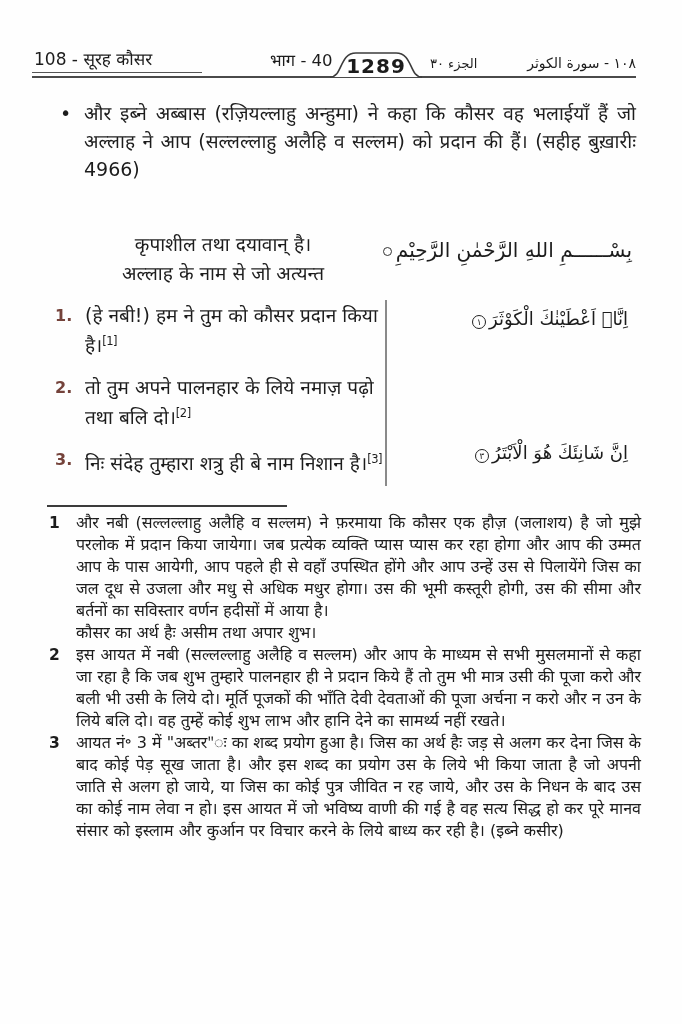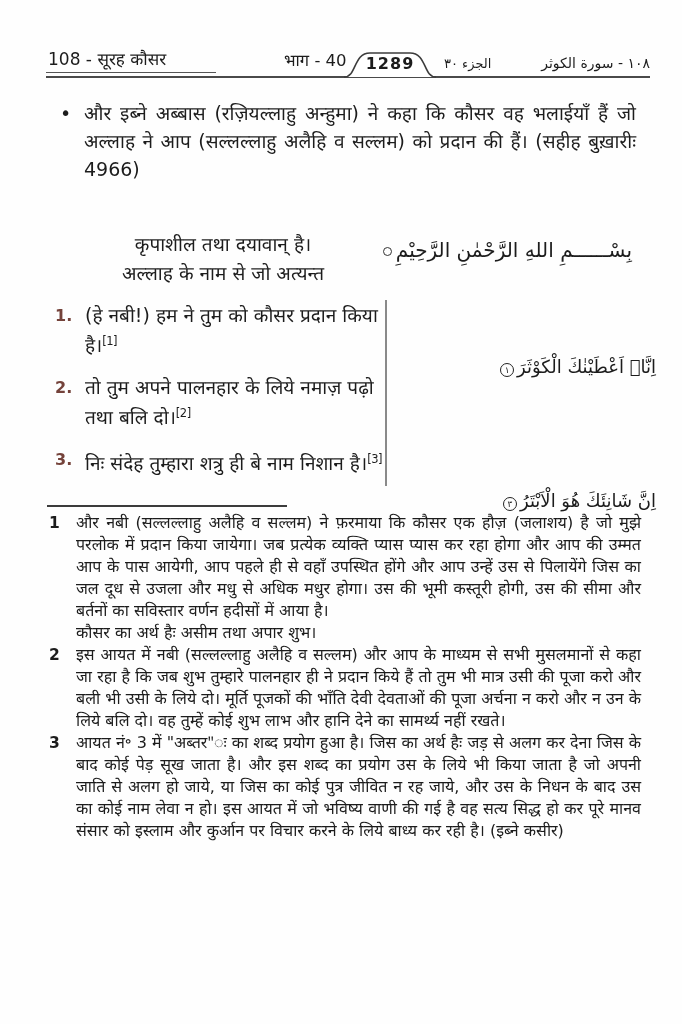--- a/index.html
+++ b/index.html
@@ -8,38 +8,38 @@
     background:#ffffff;
     font-family:"DejaVu Sans", sans-serif;
     color:#1c1c1c;
     position:relative;
     overflow:hidden;
   }
   .page { position:absolute; inset:0; background:#fefefe; }
 
   
   .header {
-    position:absolute; left:46px; top:48px; width:604px; height:30px;
+    position:absolute; left:32px; top:48px; width:604px; height:30px;
     border-bottom:2px solid #4a4a4a;
   }
   .h-left {
     position:absolute; left:0; bottom:3px;
     font-size:17px; padding:0 50px 2px 2px;
     border-bottom:1.5px solid #555;
   }
   .h-part {
     position:absolute; left:238px; bottom:5px; font-size:16.5px;
   }
   .cartouche {
     position:absolute; left:298px; bottom:-2px; width:92px; height:28px;
   }
   .cartouche svg { position:absolute; left:0; top:0; }
   .pnum {
     position:absolute; left:0; top:4px; width:92px; text-align:center;
-    font-size:16px; font-weight:bold; letter-spacing:1px;
+    font-size:20px; font-weight:bold; letter-spacing:1px;
   }
   .h-juz {
     position:absolute; left:398px; bottom:5px; font-size:13px; direction:rtl;
   }
   .h-surah {
     position:absolute; right:0; bottom:5px; font-size:14px; direction:rtl;
   }
 
   
   .intro {
@@ -73,21 +73,21 @@
   }
   .verse-h { position:relative; padding-left:30px; margin-bottom:16px;
     font-size:19px; line-height:26px; }
   .vnum {
     position:absolute; left:0; top:1px; font-size:16px; font-weight:bold;
     color:#74423a;
   }
   .fnref { font-size:11.5px; vertical-align:7px; letter-spacing:-0.5px; }
 
   .verses-arabic {
-    position:absolute; left:412px; top:302px; width:248px; height:190px;margin-top:48px;
+    position:absolute; left:384px; top:302px; width:248px; height:190px;
   }
   .verse-a {
     position:absolute; right:4px; direction:rtl; white-space:nowrap;
     font-size:18px;
   }
   .verse-a.a1 { top:6px; }
   .verse-a.a2 { top:74px; }
   .verse-a.a3 { top:140px; }
   .ayah-mark {
     display:inline-block; width:14px; height:14px; border:1px solid #222;

